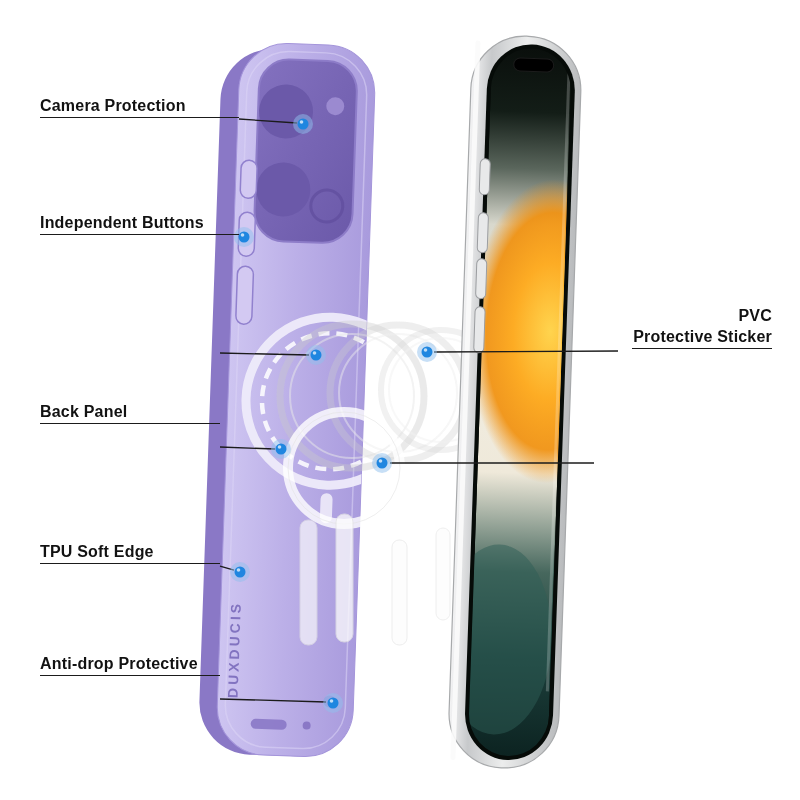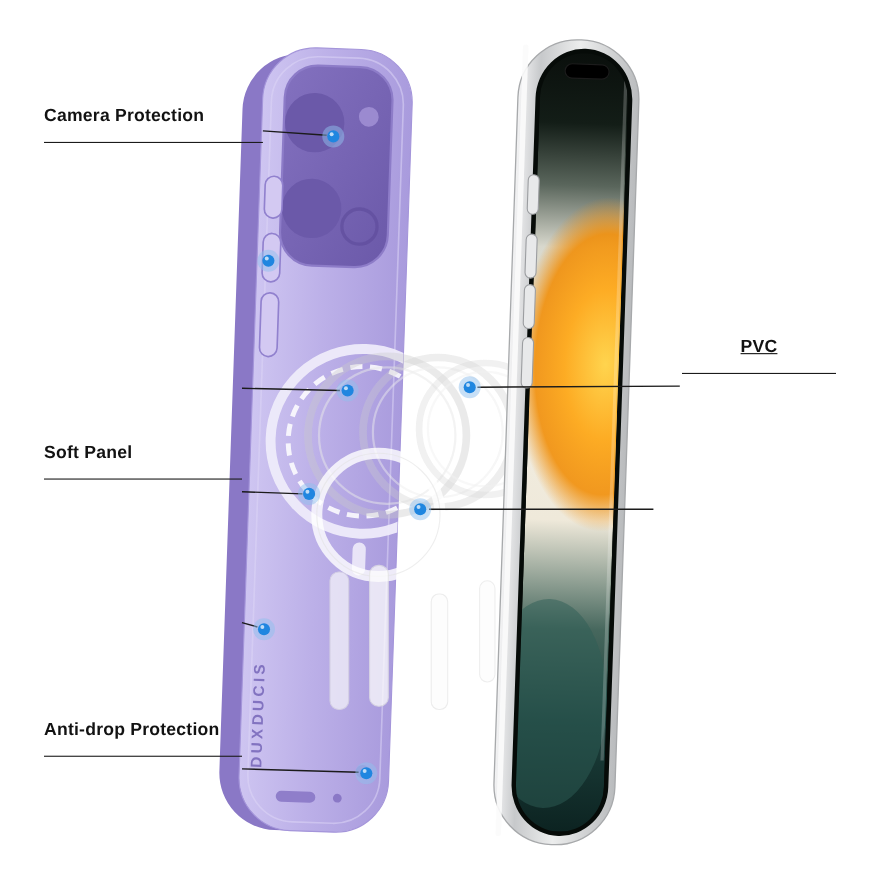--- a/index.html
+++ b/index.html
@@ -5,25 +5,25 @@
   html,body{margin:0;padding:0;background:#fff;}
   .stage{
     position:relative;width:800px;height:800px;background:#ffffff;
     overflow:hidden;font-family:"Liberation Sans",sans-serif;
   }
   .artwork{position:absolute;left:0;top:0;z-index:1;}
   .callout{
     position:absolute;z-index:2;
     font:700 16px/21px "Liberation Sans",sans-serif;
     color:#121212;letter-spacing:.2px;
-    padding-bottom:13px;border-bottom:1.6px solid #1b1b1b;
+    padding-bottom:1px;border-bottom:1.6px solid #1b1b1b;
     white-space:nowrap;
   }
   .callout.left{left:40px;text-align:left;}
-  .callout.right{right:40px;text-align:center;text-decoration:underline;}
+  .callout.right{right:28px;text-align:right;}
   .callout .ln{display:block;}
   .leader{stroke:#1b1b1b;stroke-width:1.3;fill:none;}
   .dot-halo{fill:#8fc0ee;opacity:.5;}
   .dot-core{fill:#1f86e0;}
   .dot-gloss{fill:#cfe6fa;opacity:.9;}
   .brand-text{
     font-family:"Liberation Sans",sans-serif;font-weight:700;
     font-size:14px;letter-spacing:3px;fill:#8273c0;
   }
 </style>
@@ -195,29 +195,36 @@
           <circle class="dot-core" cx="382" cy="463" r="5.5"></circle>
           <circle class="dot-gloss" cx="380.5" cy="461" r="1.8"></circle>
       </g>
     </g>
   </svg>
 
   <div class="callout left" style="top:95px;width:199px">
     <span class="ln">Camera Protection</span>
   </div>
 
+  <div class="callout left" style="top:212px;width:199px">
+    <span class="ln">Independent Buttons</span>
+  </div>
 
 
   <div class="callout left" style="top:401px;width:180px">
-    <span class="ln">Soft Panel</span>
-  </div>
-
+    <span class="ln">Back Panel</span>
+  </div>
+
+  <div class="callout left" style="top:541px;width:180px">
+    <span class="ln">TPU Soft Edge</span>
+  </div>
 
   <div class="callout left" style="top:653px;width:180px">
-    <span class="ln">Anti-drop Protection</span>
+    <span class="ln">Anti-drop Protective</span>
   </div>
 
   <div class="callout right" style="top:305px;width:140px">
     <span class="ln">PVC</span>
+    <span class="ln">Protective Sticker</span>
   </div>
 
 
 </div>
 
 </body></html>

